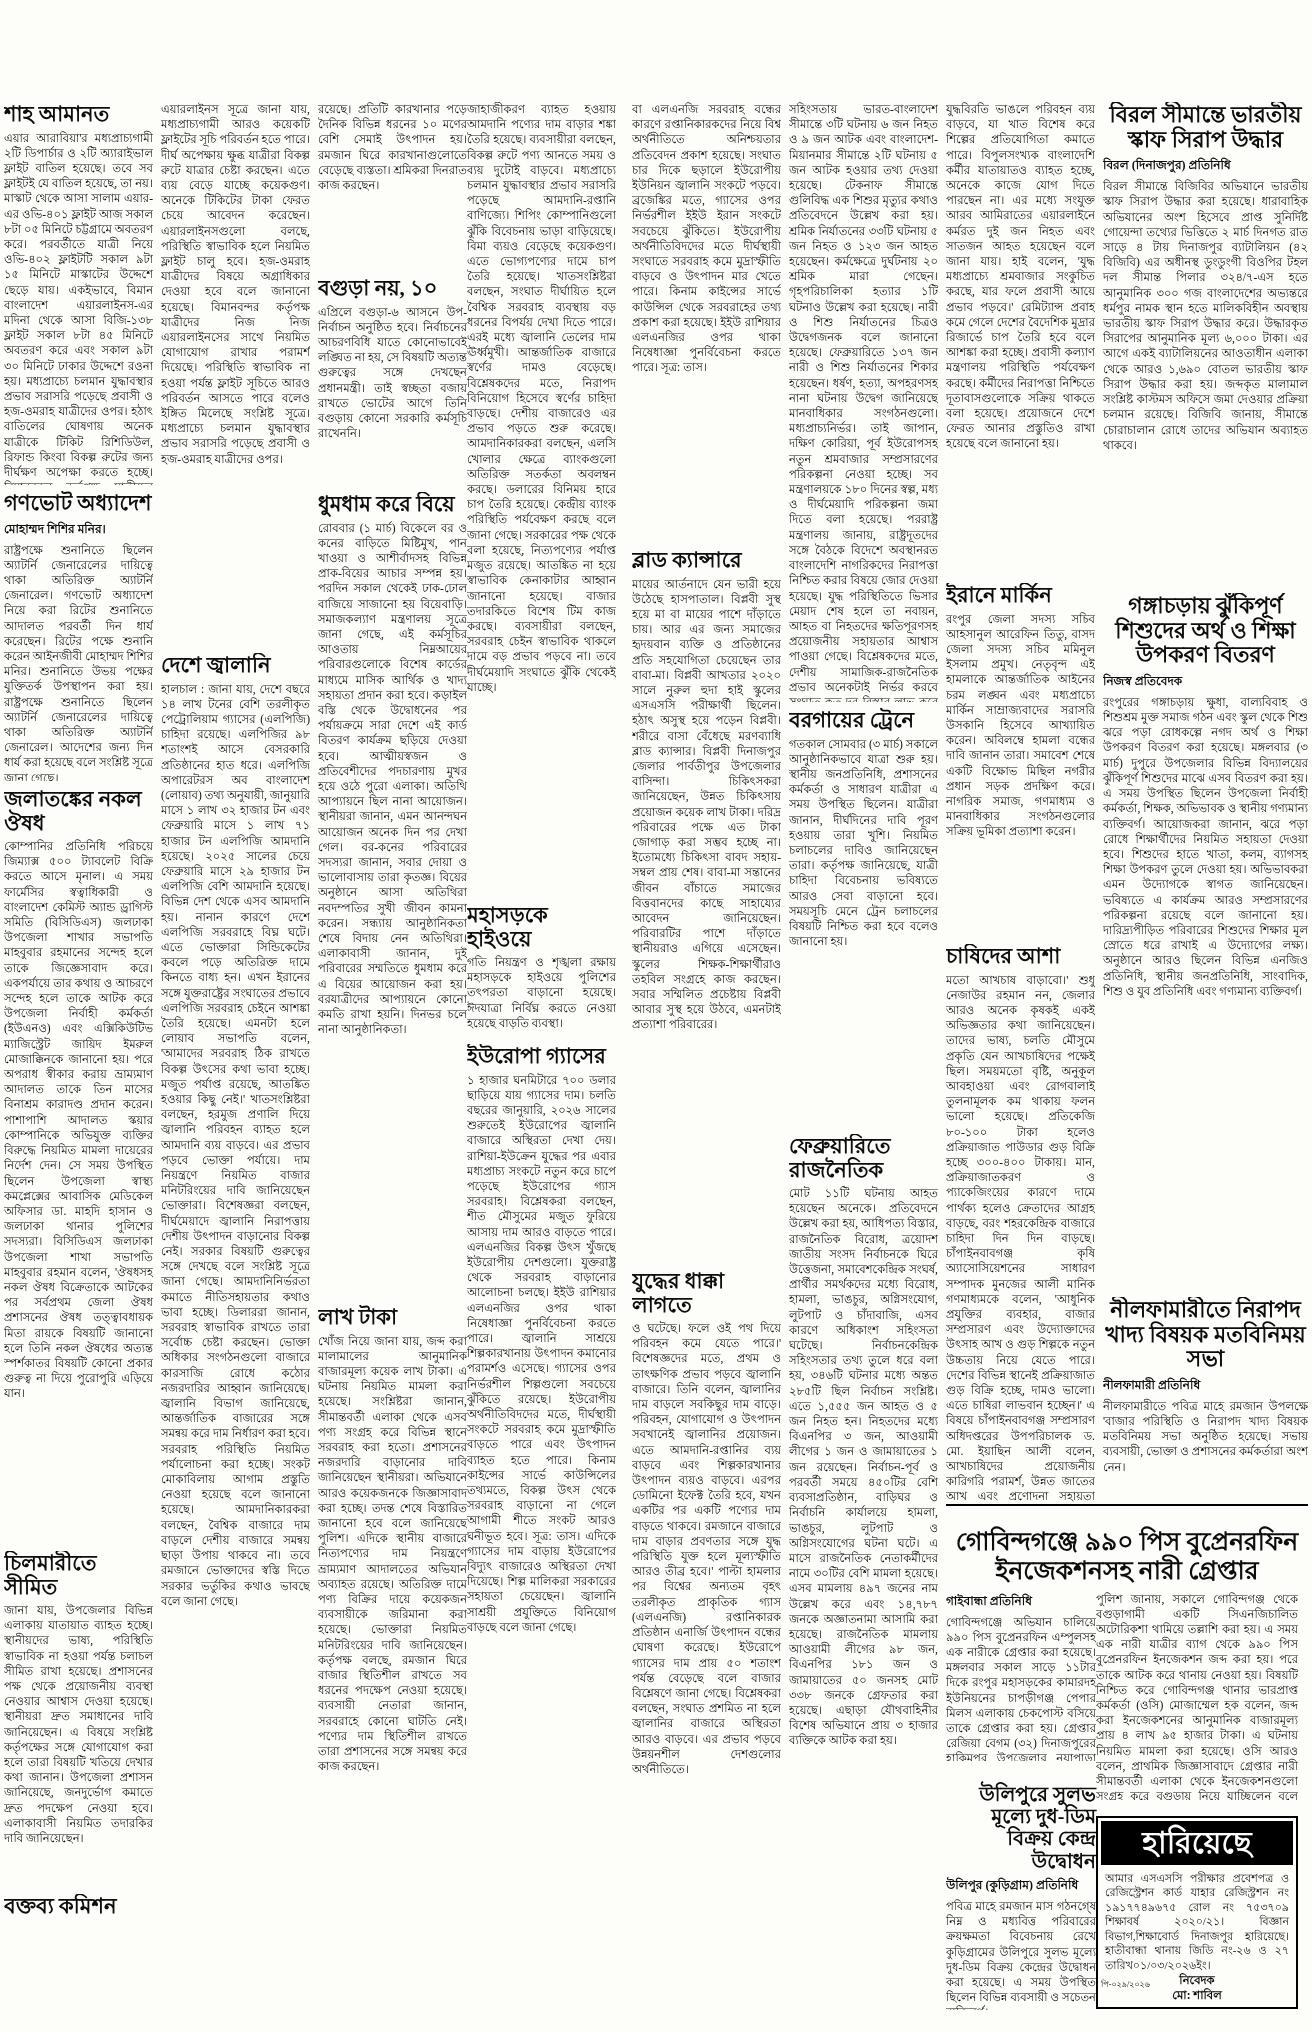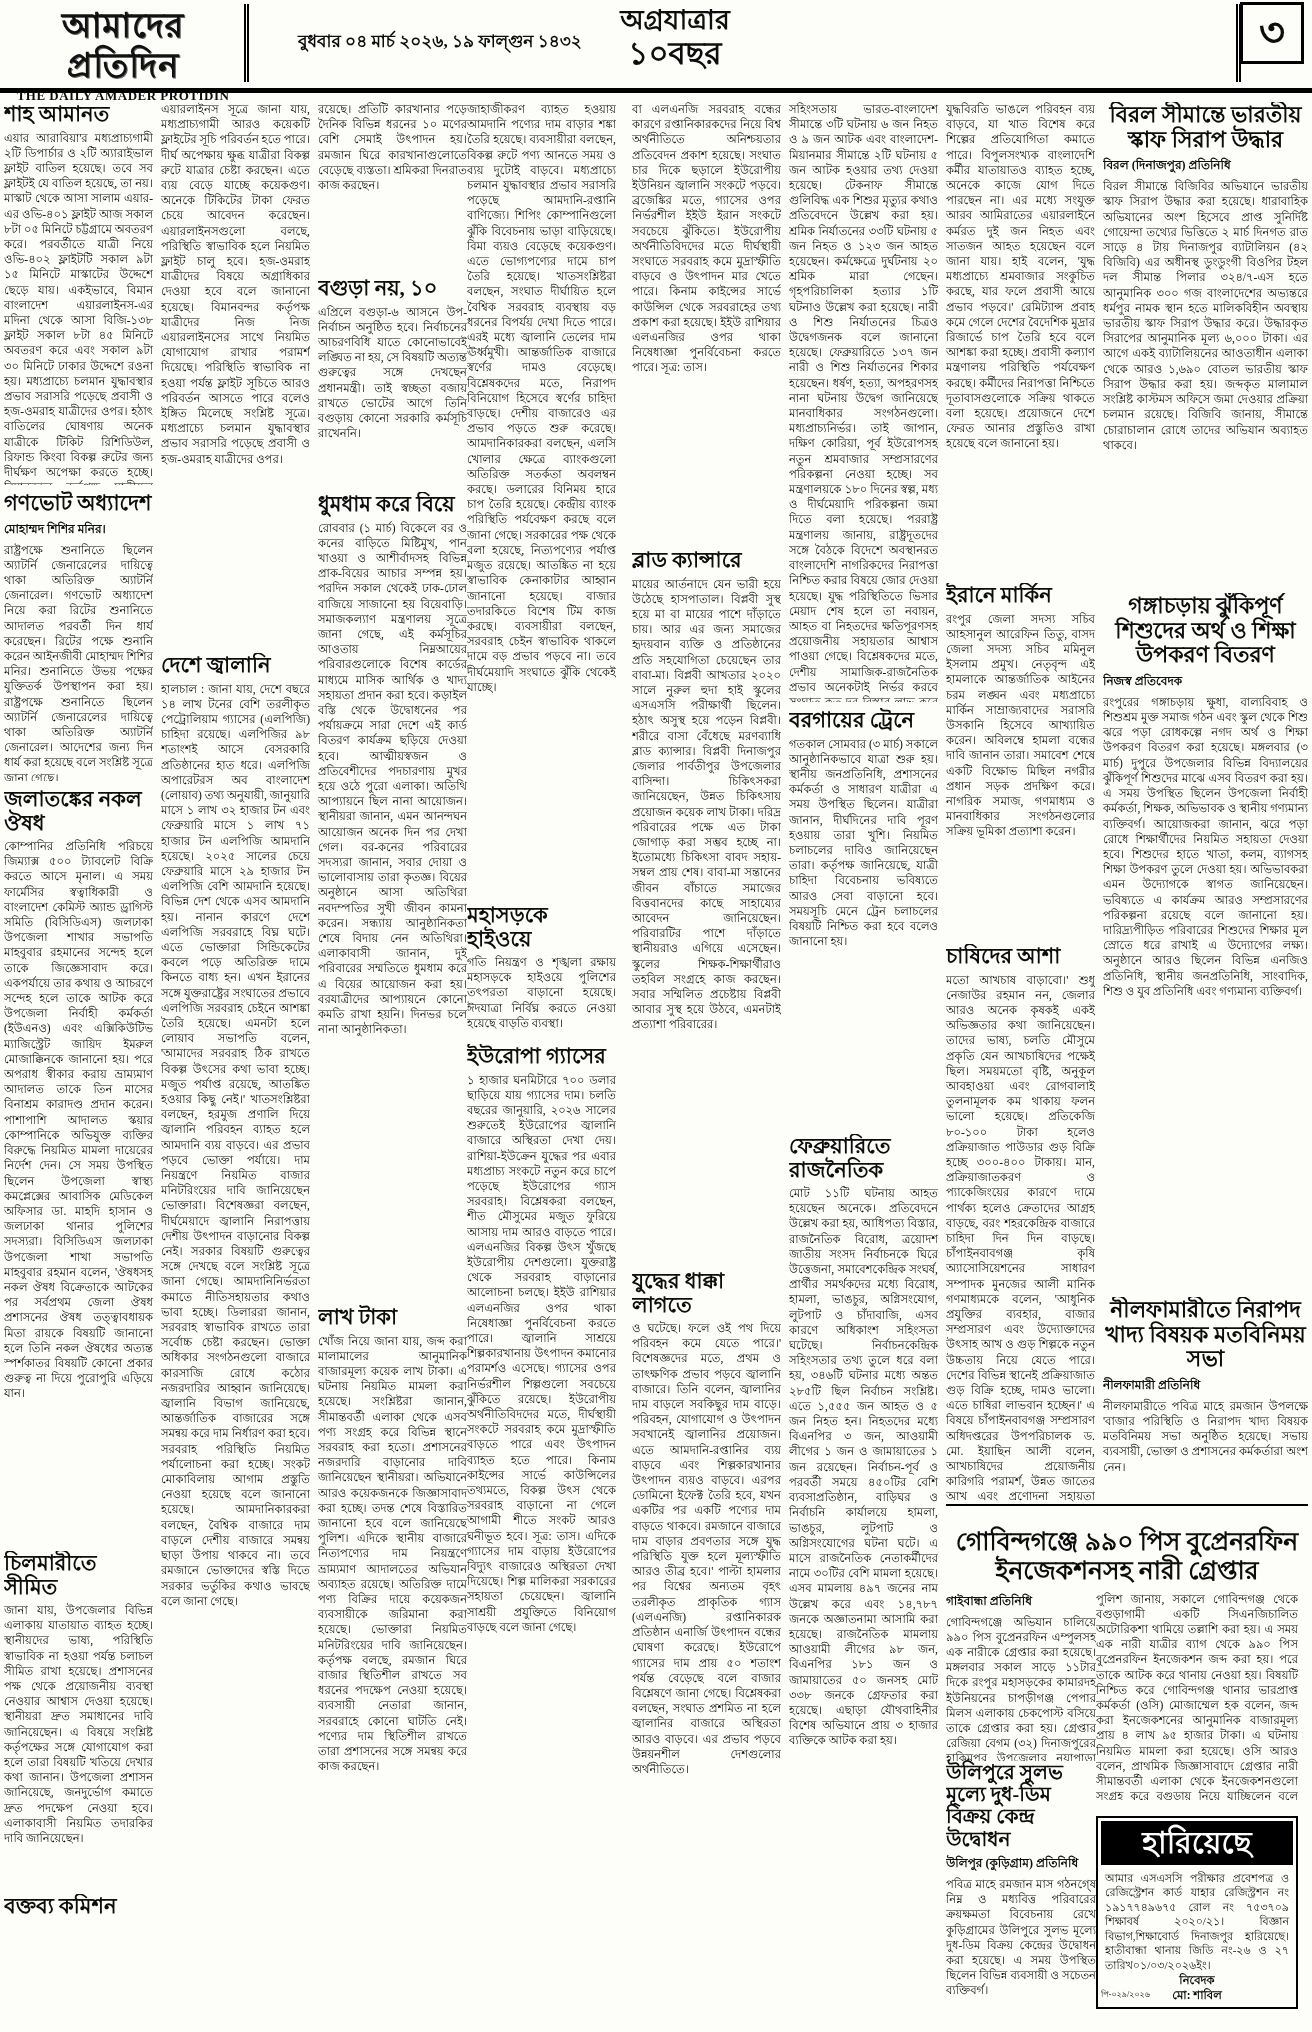--- a/index.html
+++ b/index.html
@@ -28,49 +28,35 @@
   .headline.center{text-align:center;font-size:22px;}
   .byline{font-size:12px;font-weight:bold;margin:0 0 3px;}
   .body{font-size:11.5px;line-height:15.2px;text-align:justify;word-break:break-word;}
 
   
   #bottomsec{position:absolute;left:946px;top:1504px;width:362px;height:506px;
              border-top:2px solid #000;padding-top:20px;box-sizing:border-box;overflow:hidden;}
   #bottomsec .bighead{font-size:25px;font-weight:bold;line-height:1.15;text-align:center;margin:2px 0 6px;}
   #bs-cols{display:flex;}
   #bs-left{width:150px;} #bs-right{width:202px;}
-  #bs-left .headline{text-align:left;font-size:20px;margin-top:0;}
+  #bs-left .headline{text-align:right;font-size:20px;margin-top:22px;}
 
   
   #classified{border:2px solid #000;margin-top:16px;position:relative;padding-bottom:4px;}
   #classified .cl-title{background:#000;color:#fff;text-align:center;font-size:30px;font-weight:bold;
                         line-height:44px;margin:3px;}
   #classified .cl-body{font-size:11px;line-height:14.6px;text-align:justify;padding:3px 7px 0;}
   #classified .cl-sign{text-align:center;font-size:11.5px;font-weight:bold;line-height:15px;}
-  #classified .cl-ref{position:absolute;left:3px;bottom:6px;font-size:8px;}
+  #classified .cl-ref{position:absolute;left:3px;bottom:16px;font-size:8px;}
 </style>
 </head>
 <body>
 
 <div id="page">
 
-  <div id="masthead">
-    <div id="logo">
-      <div class="bn">আমাদের প্রতিদিন</div>
-      <div class="en">THE DAILY AMADER PROTIDIN</div>
-    </div>
-    <div class="vrule" id="rule-a"></div>
-    <div id="dateline">বুধবার ০৪ মার্চ  ২০২৬, ১৯ ফাল্গুন ১৪৩২</div>
-    <div id="anniv">
-      <div class="l1">অগ্রযাত্রার</div>
-      <div class="l2">১০বছর</div>
-    </div>
-    <div class="vrule" id="rule-b"></div>
-    <div id="pagebox">৩</div>
-  </div>
 
   <div class="col" style="left: 4px; width: 149px; height: 1910px;">
       <div class="article" style="height: 383px;">
         <div class="headline">শাহ আমানত</div>
         <div class="body">এয়ার আরাবিয়া'র মধ্যপ্রাচ্যগামী ২টি ডিপার্চার ও ২টি অ্যারাইভাল ফ্লাইট বাতিল হয়েছে। তবে সব ফ্লাইটই যে বাতিল হয়েছে, তা নয়। মাস্কাট থেকে আসা সালাম এয়ার-এর ওভি-৪০১ ফ্লাইট আজ সকাল ৮টা ০৫ মিনিটে চট্টগ্রামে অবতরণ করে। পরবর্তীতে যাত্রী নিয়ে ওভি-৪০২ ফ্লাইটটি সকাল ৯টা ১৫ মিনিটে মাস্কাটের উদ্দেশে ছেড়ে যায়। একইভাবে, বিমান বাংলাদেশ এয়ারলাইনস-এর মদিনা থেকে আসা বিজি-১৩৮ ফ্লাইট সকাল ৮টা ৪৫ মিনিটে অবতরণ করে এবং সকাল ৯টা ৩০ মিনিটে ঢাকার উদ্দেশে রওনা হয়। মধ্যপ্রাচ্যে চলমান যুদ্ধাবস্থার প্রভাব সরাসরি পড়েছে প্রবাসী ও হজ-ওমরাহ যাত্রীদের ওপর। হঠাৎ বাতিলের ঘোষণায় অনেক যাত্রীকে টিকিট রিশিডিউল, রিফান্ড কিংবা বিকল্প রুটের জন্য দীর্ঘক্ষণ অপেক্ষা করতে হচ্ছে। বিমানবন্দর কর্তৃপক্ষ যাত্রীদের নিজ নিজ এয়ারলাইনসের সাথে নিয়মিত যোগাযোগ রাখার পরামর্শ দিয়েছে। পরিস্থিতি স্বাভাবিক না হওয়া পর্যন্ত ফ্লাইট সূচিতে আরও পরিবর্তন আসতে পারে বলেও ইঙ্গিত মিলেছে সংশ্লিষ্ট সূত্রে।</div>
       </div>
       <div class="article" style="height: 290px;">
         <div class="headline">গণভোট অধ্যাদেশ</div>
         <div class="byline">মোহাম্মদ শিশির মনির।</div>
         <div class="body">রাষ্ট্রপক্ষে শুনানিতে ছিলেন অ্যাটর্নি জেনারেলের দায়িত্বে থাকা অতিরিক্ত অ্যাটর্নি জেনারেল। গণভোট অধ্যাদেশ নিয়ে করা রিটের শুনানিতে আদালত পরবর্তী দিন ধার্য করেছেন। রিটের পক্ষে শুনানি করেন আইনজীবী মোহাম্মদ শিশির মনির। শুনানিতে উভয় পক্ষের যুক্তিতর্ক উপস্থাপন করা হয়। রাষ্ট্রপক্ষে শুনানিতে ছিলেন অ্যাটর্নি জেনারেলের দায়িত্বে থাকা অতিরিক্ত অ্যাটর্নি জেনারেল। আদেশের জন্য দিন ধার্য করা হয়েছে বলে সংশ্লিষ্ট সূত্রে জানা গেছে।</div>

